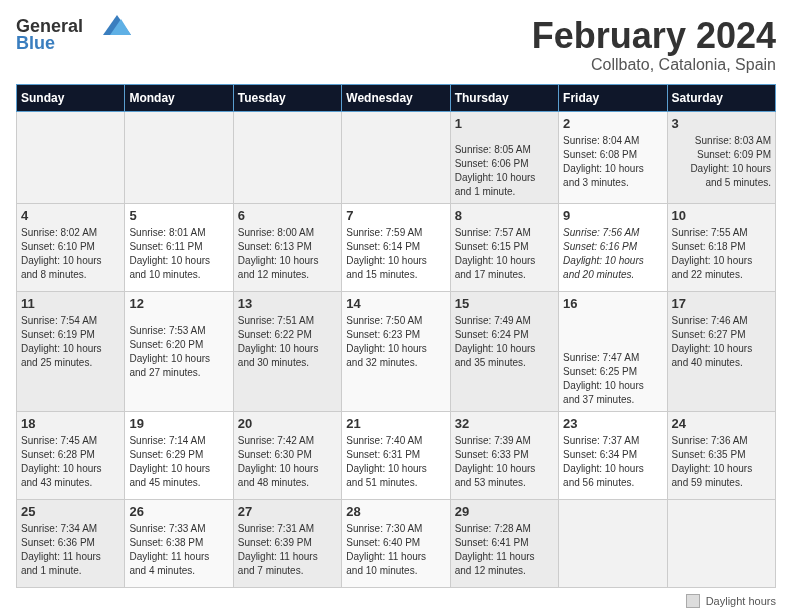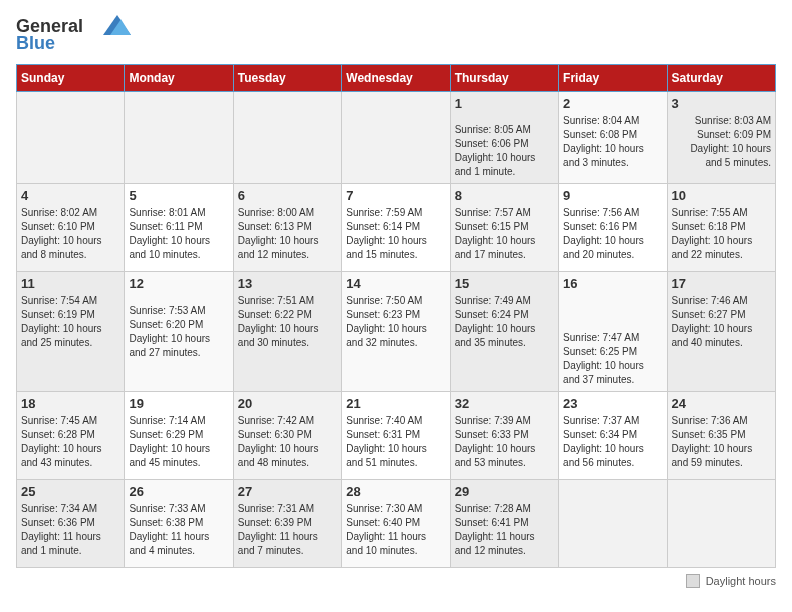--- a/index.html
+++ b/index.html
@@ -49,21 +49,21 @@
     .location-title {
       font-size: 16px;
       color: #555;
     }
     table {
       width: 100%;
       border-collapse: collapse;
       table-layout: fixed;
     }
     thead tr th {
-      background-color: #b91c1c;
+      background-color: #0f172a;
       color: #fff;
       font-size: 12px;
       font-weight: bold;
       padding: 6px 4px;
       text-align: left;
       border: 1px solid #5a9ed0;
     }
     tbody tr td {
       border: 1px solid #ccc;
       vertical-align: top;
@@ -123,20 +123,24 @@
       <div style="display:flex;align-items:center;gap:20px;">
         <span class="logo-text-general">General</span>
         <svg class="logo-icon" viewBox="0 0 28 20" width="28" height="20">
           <polygon points="0,20 14,0 28,20" fill="#3a7ebf"></polygon>
           <polygon points="7,20 18,4 28,20" fill="#5fb0e5"></polygon>
         </svg>
       </div>
       <span class="logo-text-blue" style="margin-top:-4px;">Blue</span>
     </div>
   </div>
+  <div class="title-area">
+    <div class="month-title">February 2024</div>
+    <div class="location-title">Collbato, Catalonia, Spain</div>
+  </div>
 </div>
 
 <table>
   <thead>
     <tr>
     <th>Sunday</th>
         <th>Monday</th>
         <th>Tuesday</th>
         <th>Wednesday</th>
         <th>Thursday</th>
@@ -203,21 +207,21 @@
         </td>
         <td>
           <span class="day-number">8</span>
           <div class="day-info" style="white-space: pre-line;">Sunrise: 7:57 AM
 Sunset: 6:15 PM
 Daylight: 10 hours
 and 17 minutes.</div>
         </td>
         <td>
           <span class="day-number">9</span>
-          <div class="day-info" style="white-space: pre-line;">Sunrise: 7:56 AM
+          <div class="day-info" style="white-space: pre-line; font-style: italic;">Sunrise: 7:56 AM
 Sunset: 6:16 PM
 Daylight: 10 hours
 and 20 minutes.</div>
         </td>
         <td>
           <span class="day-number">10</span>
           <div class="day-info" style="white-space: pre-line;">Sunrise: 7:55 AM
 Sunset: 6:18 PM
 Daylight: 10 hours
 and 22 minutes.</div>

